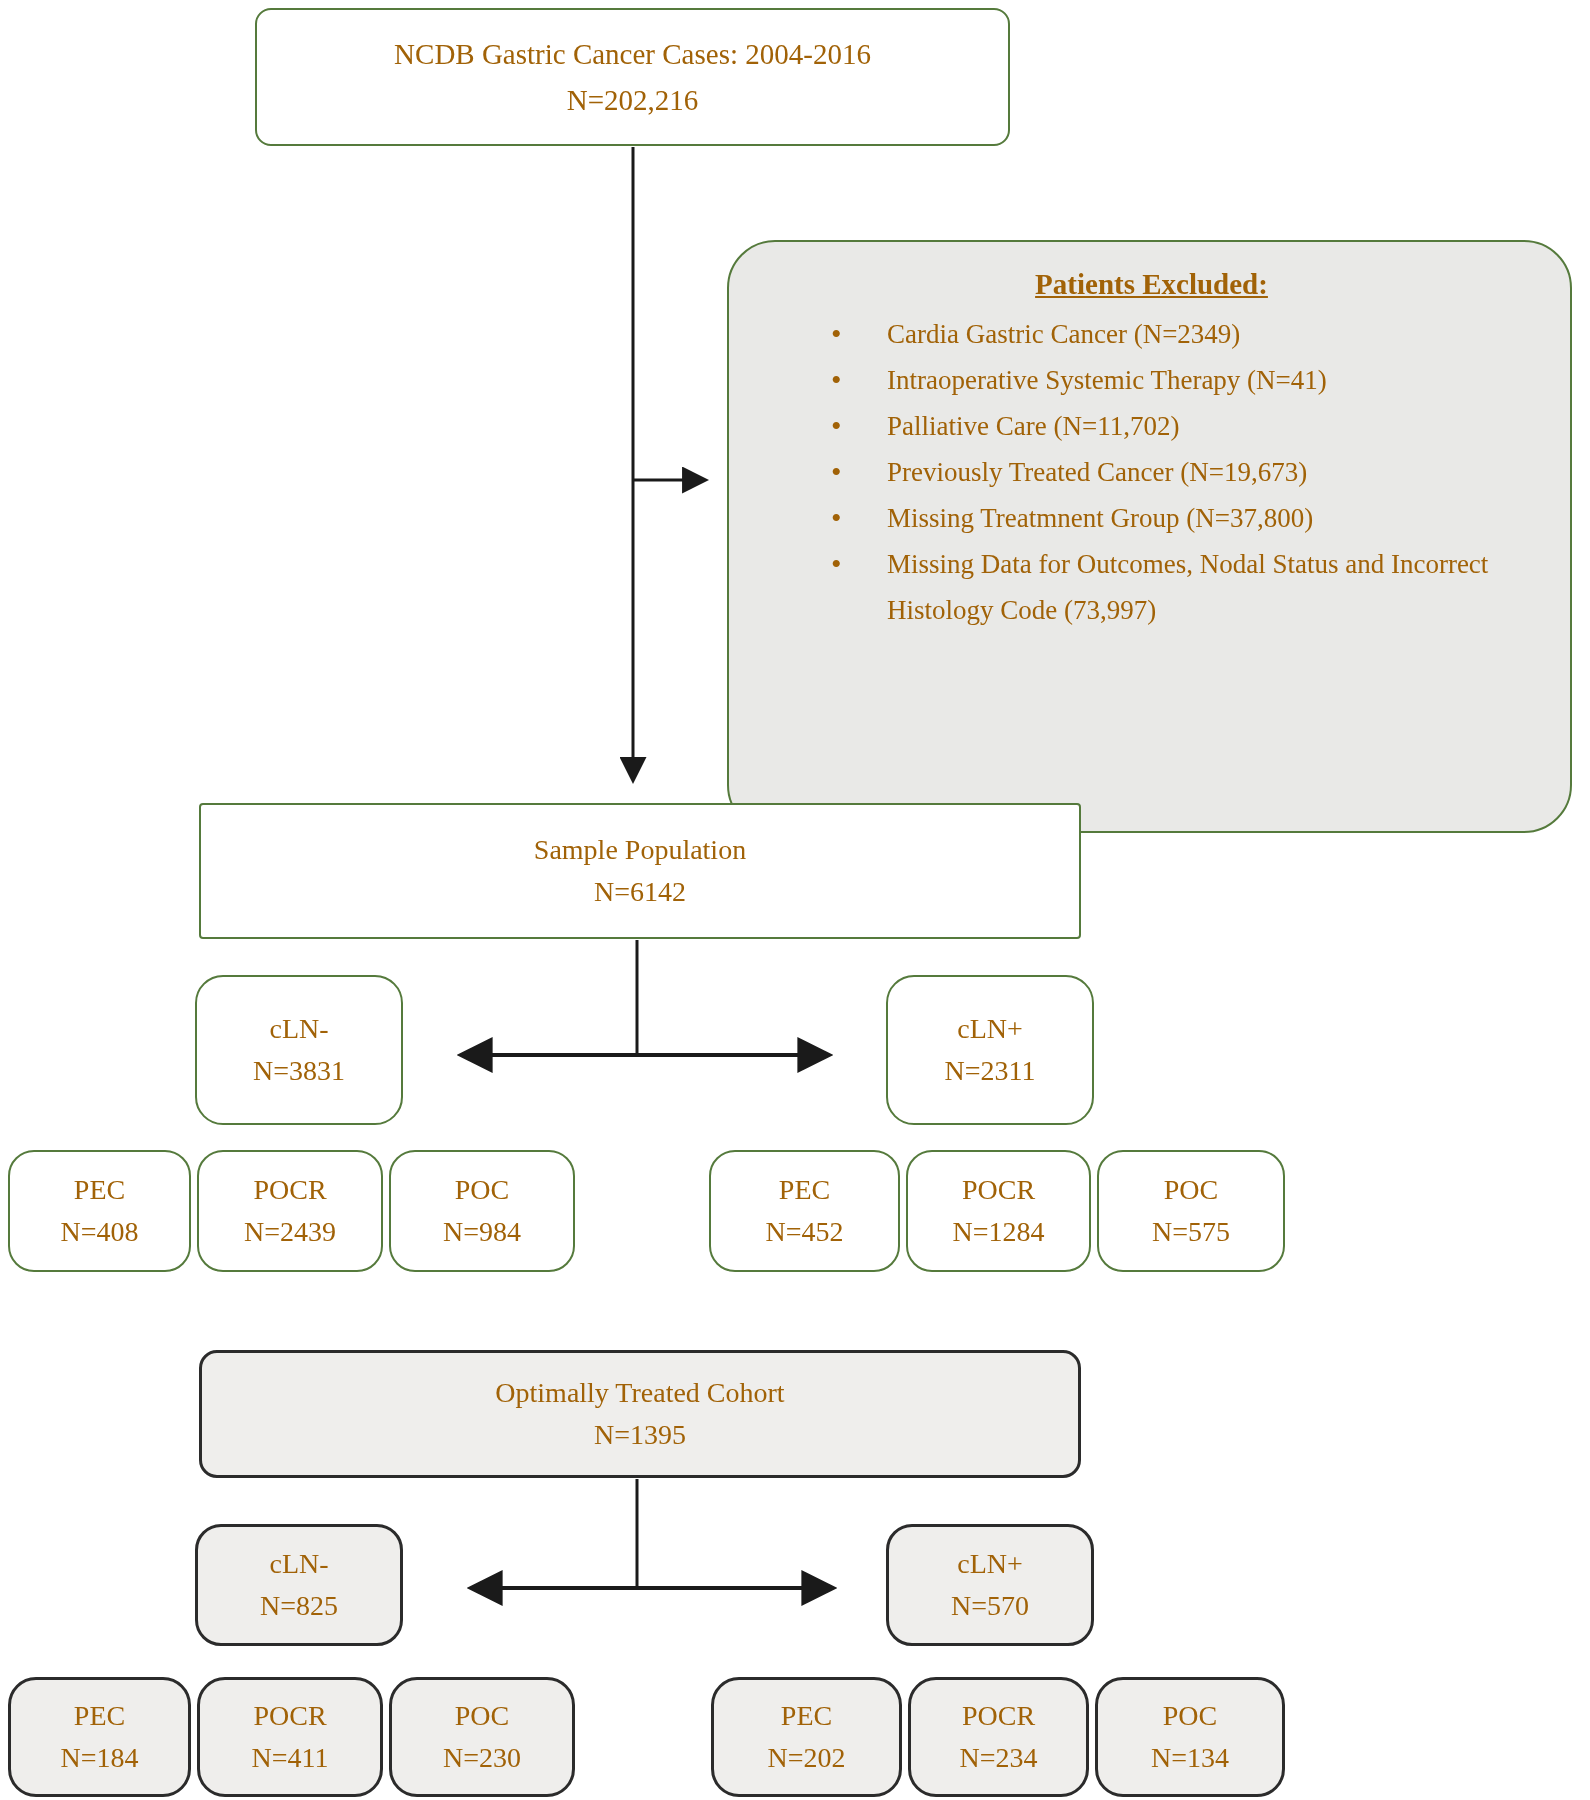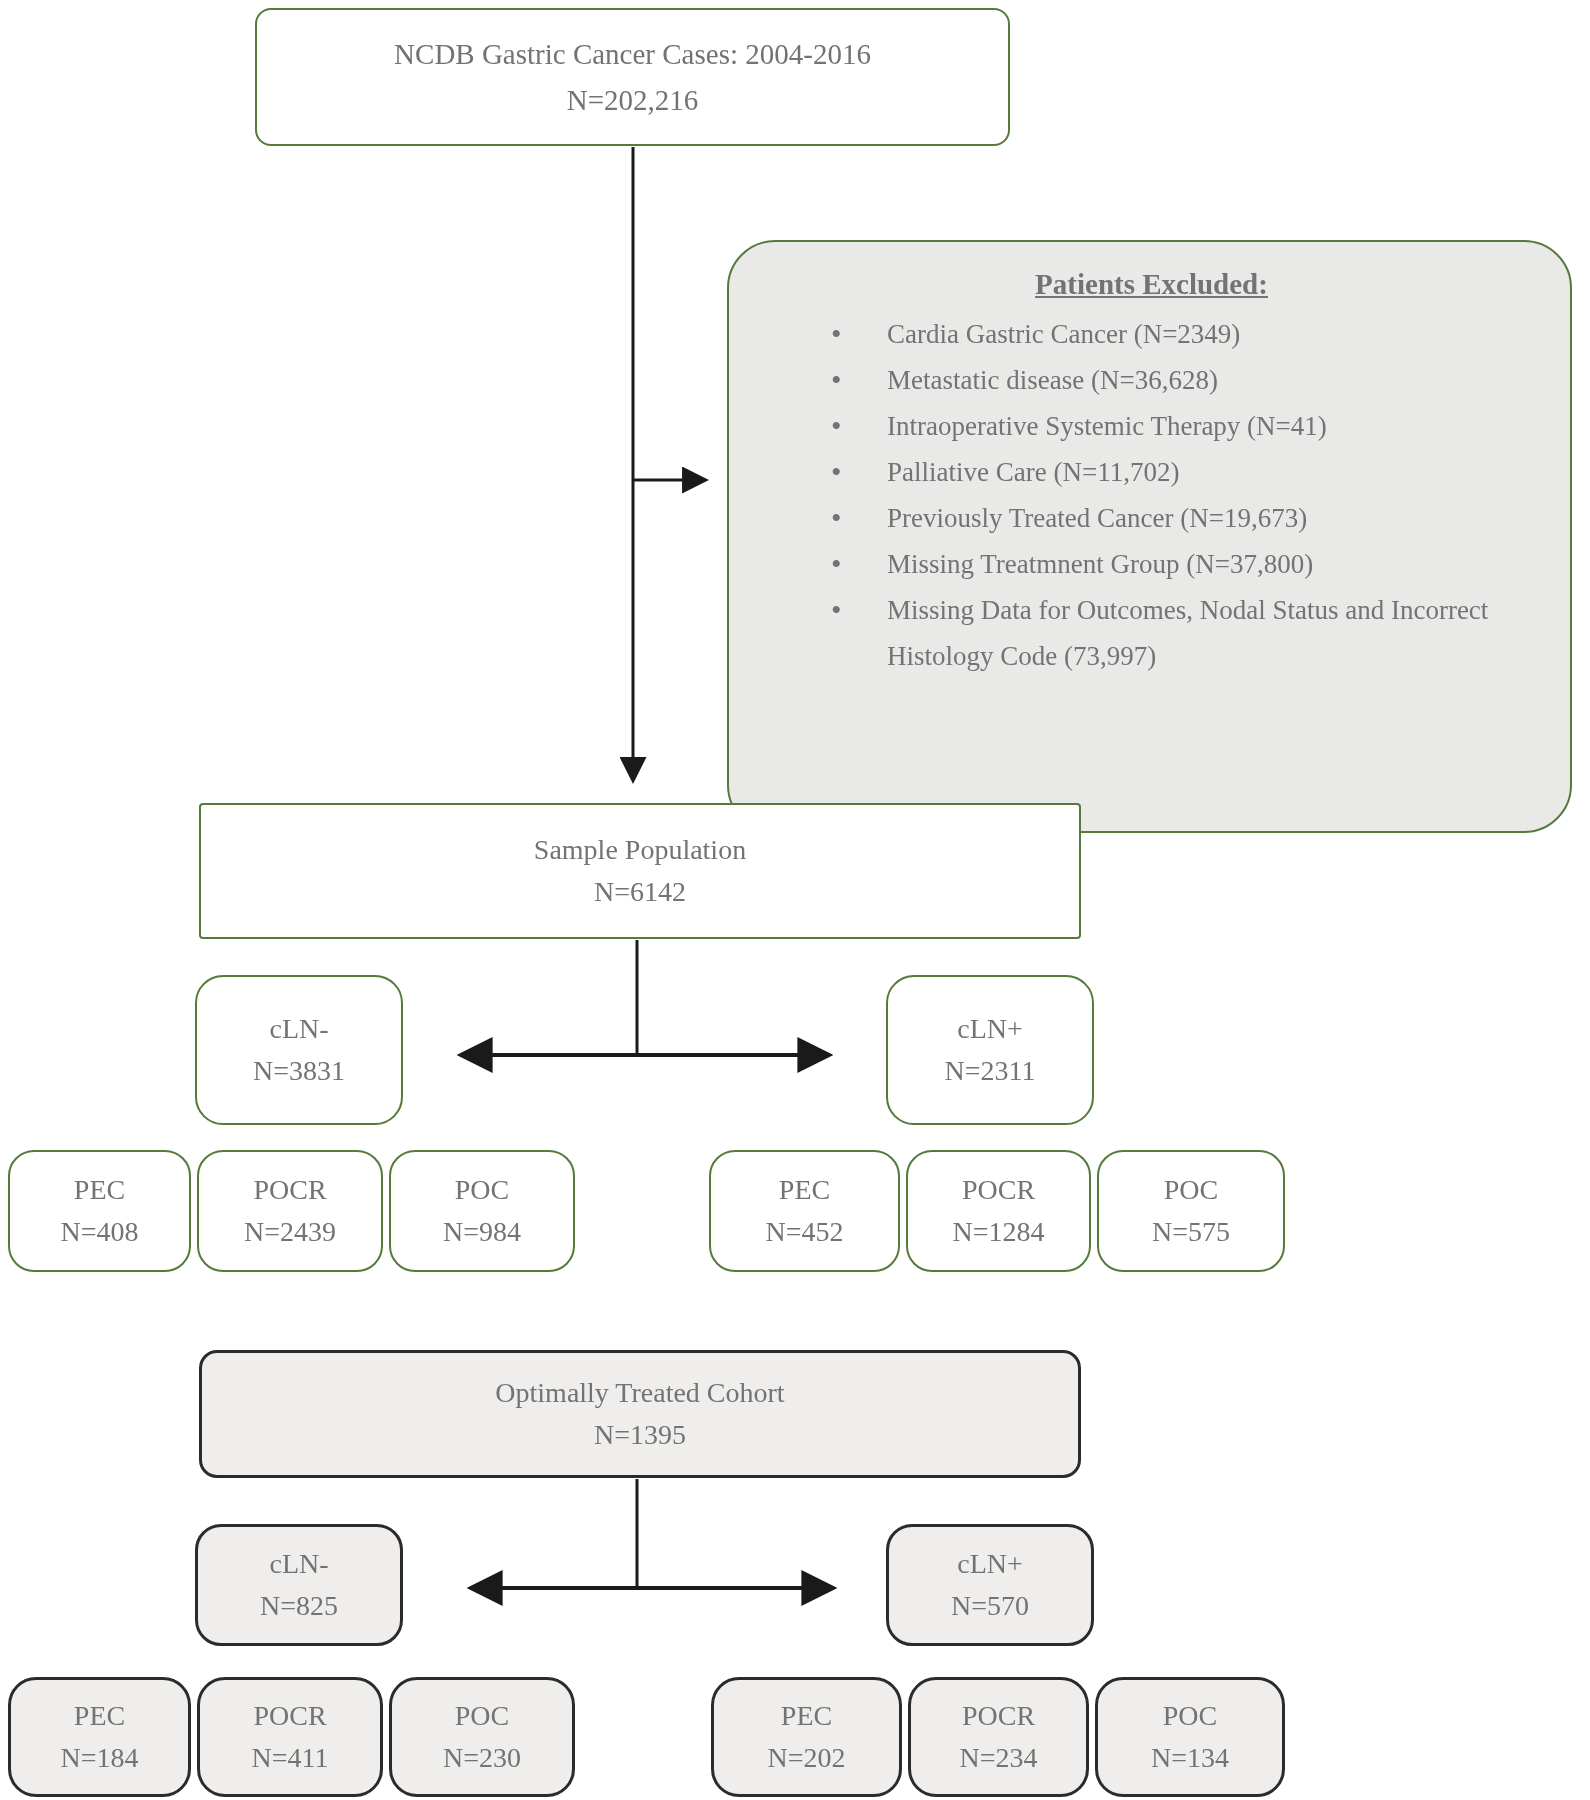--- a/index.html
+++ b/index.html
@@ -1,21 +1,21 @@
 <!DOCTYPE html>
 <html><head>
 <meta charset="utf-8">
 <style>
   html,body{margin:0;padding:0;background:#ffffff;}
   .canvas{
     position:relative;
     width:1590px;height:1800px;
     background:#ffffff;
     font-family:"Liberation Serif","DejaVu Serif",serif;
-    color:#737373;
+    color:#a16207;
     overflow:hidden;
   }
   .connectors{position:absolute;left:0;top:0;z-index:1;}
   .box{
     position:absolute;
     box-sizing:border-box;
     display:flex;flex-direction:column;
     align-items:center;justify-content:center;
     text-align:center;
     background:#ffffff;
@@ -82,21 +82,20 @@
 
   <div class="box green whitefill big" style="left:255px;top:8px;width:755px;height:138px;border-radius:16px;">
     <div class="l1">NCDB Gastric Cancer Cases: 2004-2016</div>
     <div class="l2">N=202,216</div>
   </div>
 
   <div class="excluded" style="left:727px;top:240px;width:845px;height:593px;">
     <div class="excluded-title">Patients Excluded:</div>
     <ul>
       <li>Cardia Gastric Cancer (N=2349)</li>
-      <li>Metastatic disease (N=36,628)</li>
       <li>Intraoperative Systemic Therapy (N=41)</li>
       <li>Palliative Care (N=11,702)</li>
       <li>Previously Treated Cancer (N=19,673)</li>
       <li>Missing Treatmnent Group (N=37,800)</li>
       <li>Missing Data for Outcomes, Nodal Status and Incorrect Histology Code (73,997)</li>
     </ul>
   </div>
 
   <div class="box green whitefill" style="left:199px;top:803px;width:882px;height:136px;border-radius:4px;">
     <div class="l1">Sample Population</div>

